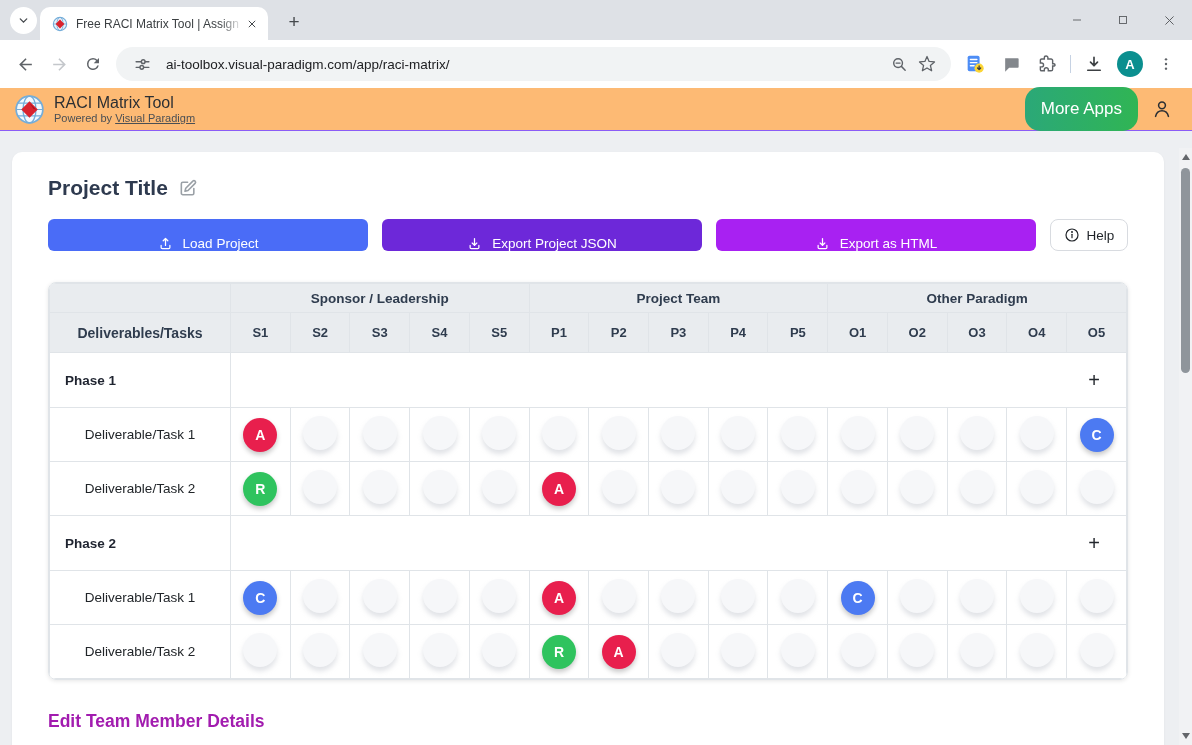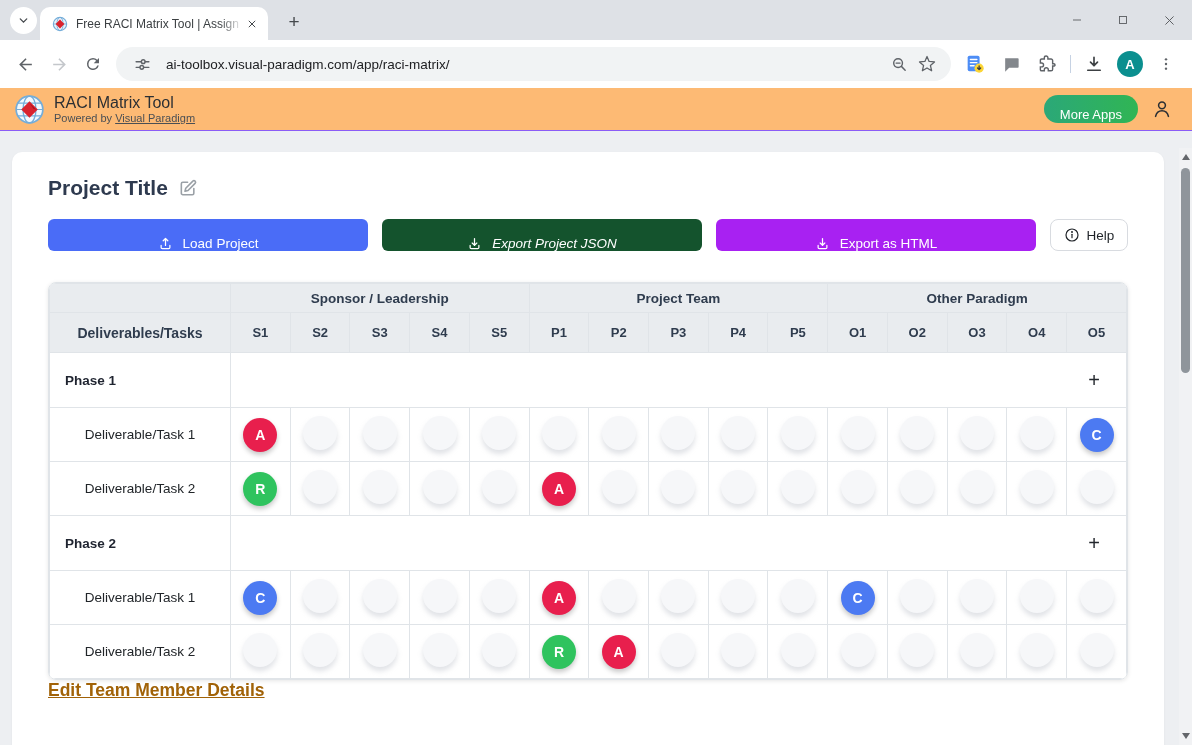--- a/index.html
+++ b/index.html
@@ -35,37 +35,37 @@
     display:flex; align-items:center; justify-content:center; }
 
   
   .appheader { position:absolute; top:88px; left:0; right:0; height:43px; background:#fdba74;
     border-bottom:1px solid #8b5cf6; display:flex; align-items:center; padding:0 14px; }
   .applogo { width:31px; height:31px; margin-right:9px; flex:0 0 auto; }
   .apptitle { font-size:16px; color:#2b2f33; line-height:1.15; }
   .poweredby { font-size:11px; color:#4a4f54; }
   .poweredby a { color:#4a4f54; text-decoration:underline; cursor:pointer; }
   .headspacer { flex:1; }
-  .moreapps { height:28px; padding:12px 16px; border:none; border-radius:15px; color:#fff; font-size:13px;
+  .moreapps { height:44px; padding:12px 16px; border:none; border-radius:15px; color:#fff; font-size:17px;
     background:linear-gradient(90deg,#2ba878,#30b554); cursor:pointer; font-family:inherit; }
   .profilebtn { width:32px; height:32px; border-radius:50%; display:flex; align-items:center; justify-content:center; margin-left:8px; cursor:pointer; }
 
   
   .page { position:absolute; top:131px; left:0; right:0; bottom:0; background:#edeff2; }
   .card { position:absolute; left:12px; top:21px; width:1152px; height:680px; background:#fff;
     border-radius:10px; box-shadow:0 1px 3px rgba(0,0,0,.05); padding:24px 36px 0 36px; overflow:hidden; }
   .cardtitle-row { display:flex; align-items:center; gap:10px; }
   .cardtitle { font-size:21px; font-weight:700; color:#2e3a4f; }
   .editicon { cursor:pointer; display:flex; }
 
   .btnrow { display:flex; gap:14px; margin-top:19px; }
   .btn { flex:1; height:32px; border:none; border-radius:6px; color:#fff; font-size:13.5px; font-family:inherit;
     display:flex; align-items:flex-end; justify-content:center; gap:10px; cursor:pointer; }
   .btn-load { background:#4a6cf7; }
-  .btn-json { background:#14532d;font-style:italic; }
+  .btn-json { background:#6d28d9; }
   .btn-html { background:#a821f2; }
   .btn-help { flex:0 0 78px; background:#fff; border:1px solid #d8dbe0; color:#1f2328; border-radius:8px;
     display:flex; align-items:center; justify-content:center; gap:7px; font-size:13.5px; cursor:pointer; font-family:inherit; }
 
   
   .tablewrap { margin-top:31px; border-radius:8px; box-shadow:0 1px 4px rgba(0,0,0,.10); overflow:hidden; border:1px solid #e0e4e8; }
   table.raci { width:100%; border-collapse:collapse; table-layout:fixed; }
   table.raci col.first { width:181px; }
   table.raci th, table.raci td { border:1px solid #e0e4e8; }
   thead th { background:#e9ecef; color:#2f3c4e; font-weight:700; }
@@ -78,21 +78,21 @@
   .phase-span { text-align:right; padding-right:20px; }
   .add-btn { font-size:20px; color:#23272d; cursor:pointer; display:inline-block; line-height:1; padding:4px 6px; }
   .task-row td { height:54px; background:#fff; }
   .task-label { text-align:center; font-size:13.5px; color:#212529; }
   .raci-cell { text-align:center; vertical-align:middle; cursor:pointer; }
   .empty-dot { display:inline-block; width:34px; height:34px; border-radius:50%; background:#f6f7f9;
     box-shadow:0 4px 5px rgba(175,182,192,.38); cursor:pointer; }
   .badge { display:inline-flex; width:34px; height:34px; border-radius:50%; align-items:center; justify-content:center;
     color:#fff; font-weight:700; font-size:14px; box-shadow:0 3px 5px rgba(0,0,0,.22); cursor:pointer; }
 
-  .section-h { font-size:17.5px; font-weight:700; color:#a16207;text-decoration:underline; }
+  .section-h { margin-top:31px; font-size:17.5px; font-weight:700; color:#a21caf; }
 
   
   .pscroll { position:absolute; right:0; top:17px; bottom:0; width:13px; background:#f1f2f4; }
   .pscroll .arr { position:absolute; left:0; width:13px; height:14px; display:flex; align-items:center; justify-content:center; }
   .tri-up { width:0; height:0; border-left:4.5px solid transparent; border-right:4.5px solid transparent; border-bottom:6px solid #63666a; }
   .tri-dn { width:0; height:0; border-left:4.5px solid transparent; border-right:4.5px solid transparent; border-top:6px solid #63666a; }
   .pthumb { position:absolute; left:2px; top:20px; width:9px; height:205px; border-radius:5px; background:#8f959b; cursor:pointer; }
 
   svg { display:block; }
 </style>

